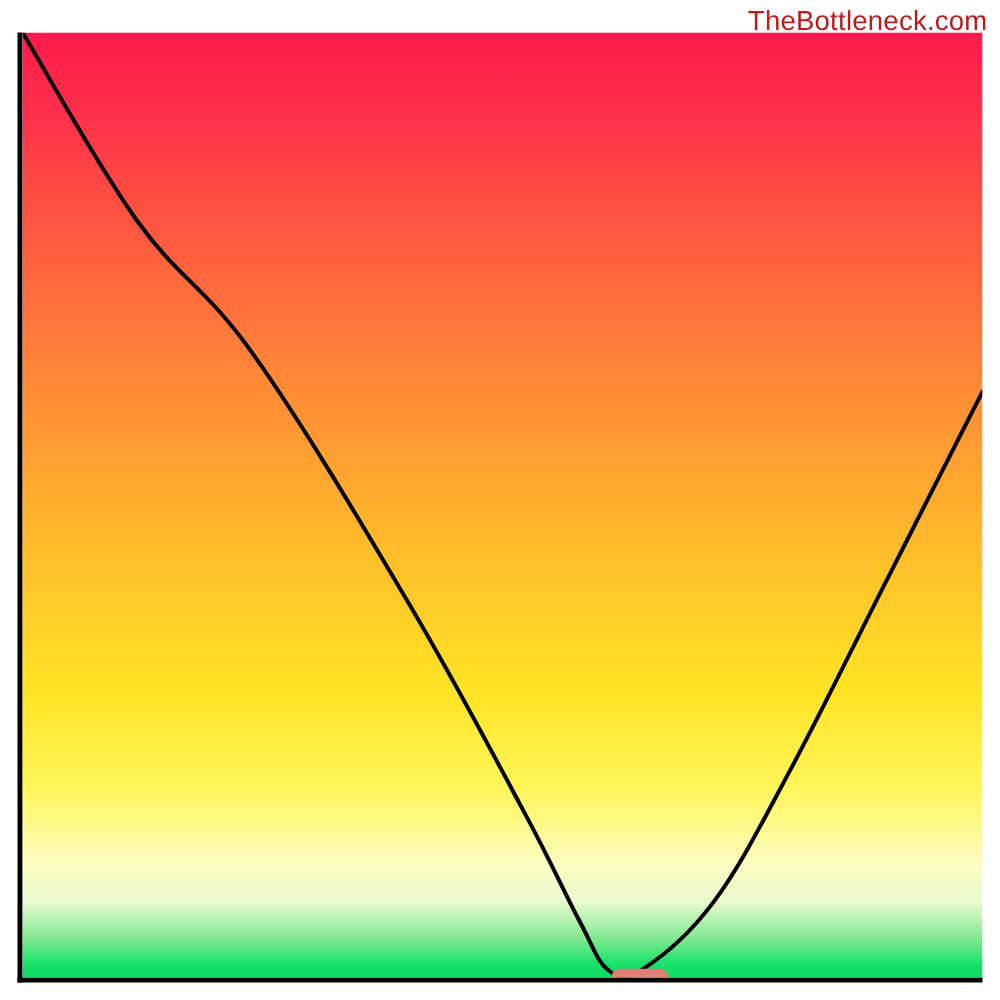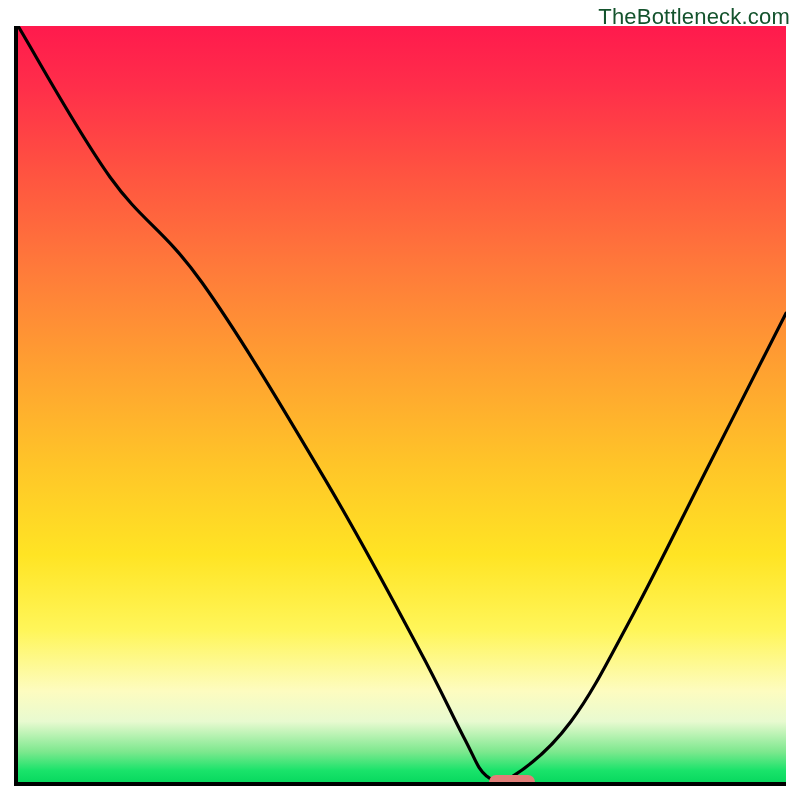--- a/index.html
+++ b/index.html
@@ -15,21 +15,21 @@
     position: relative;
     width: 800px;
     height: 800px;
   }
   .watermark {
     position: absolute;
     top: 4px;
     right: 10px;
     font-size: 22px;
     font-weight: 500;
-    color: #14532d;
+    color: #b91c1c;
     letter-spacing: 0.2px;
     z-index: 5;
   }
   .plot-area {
     position: absolute;
     left: 14px;
     top: 26px;
     width: 772px;   
     height: 760px;  
     box-sizing: border-box;

